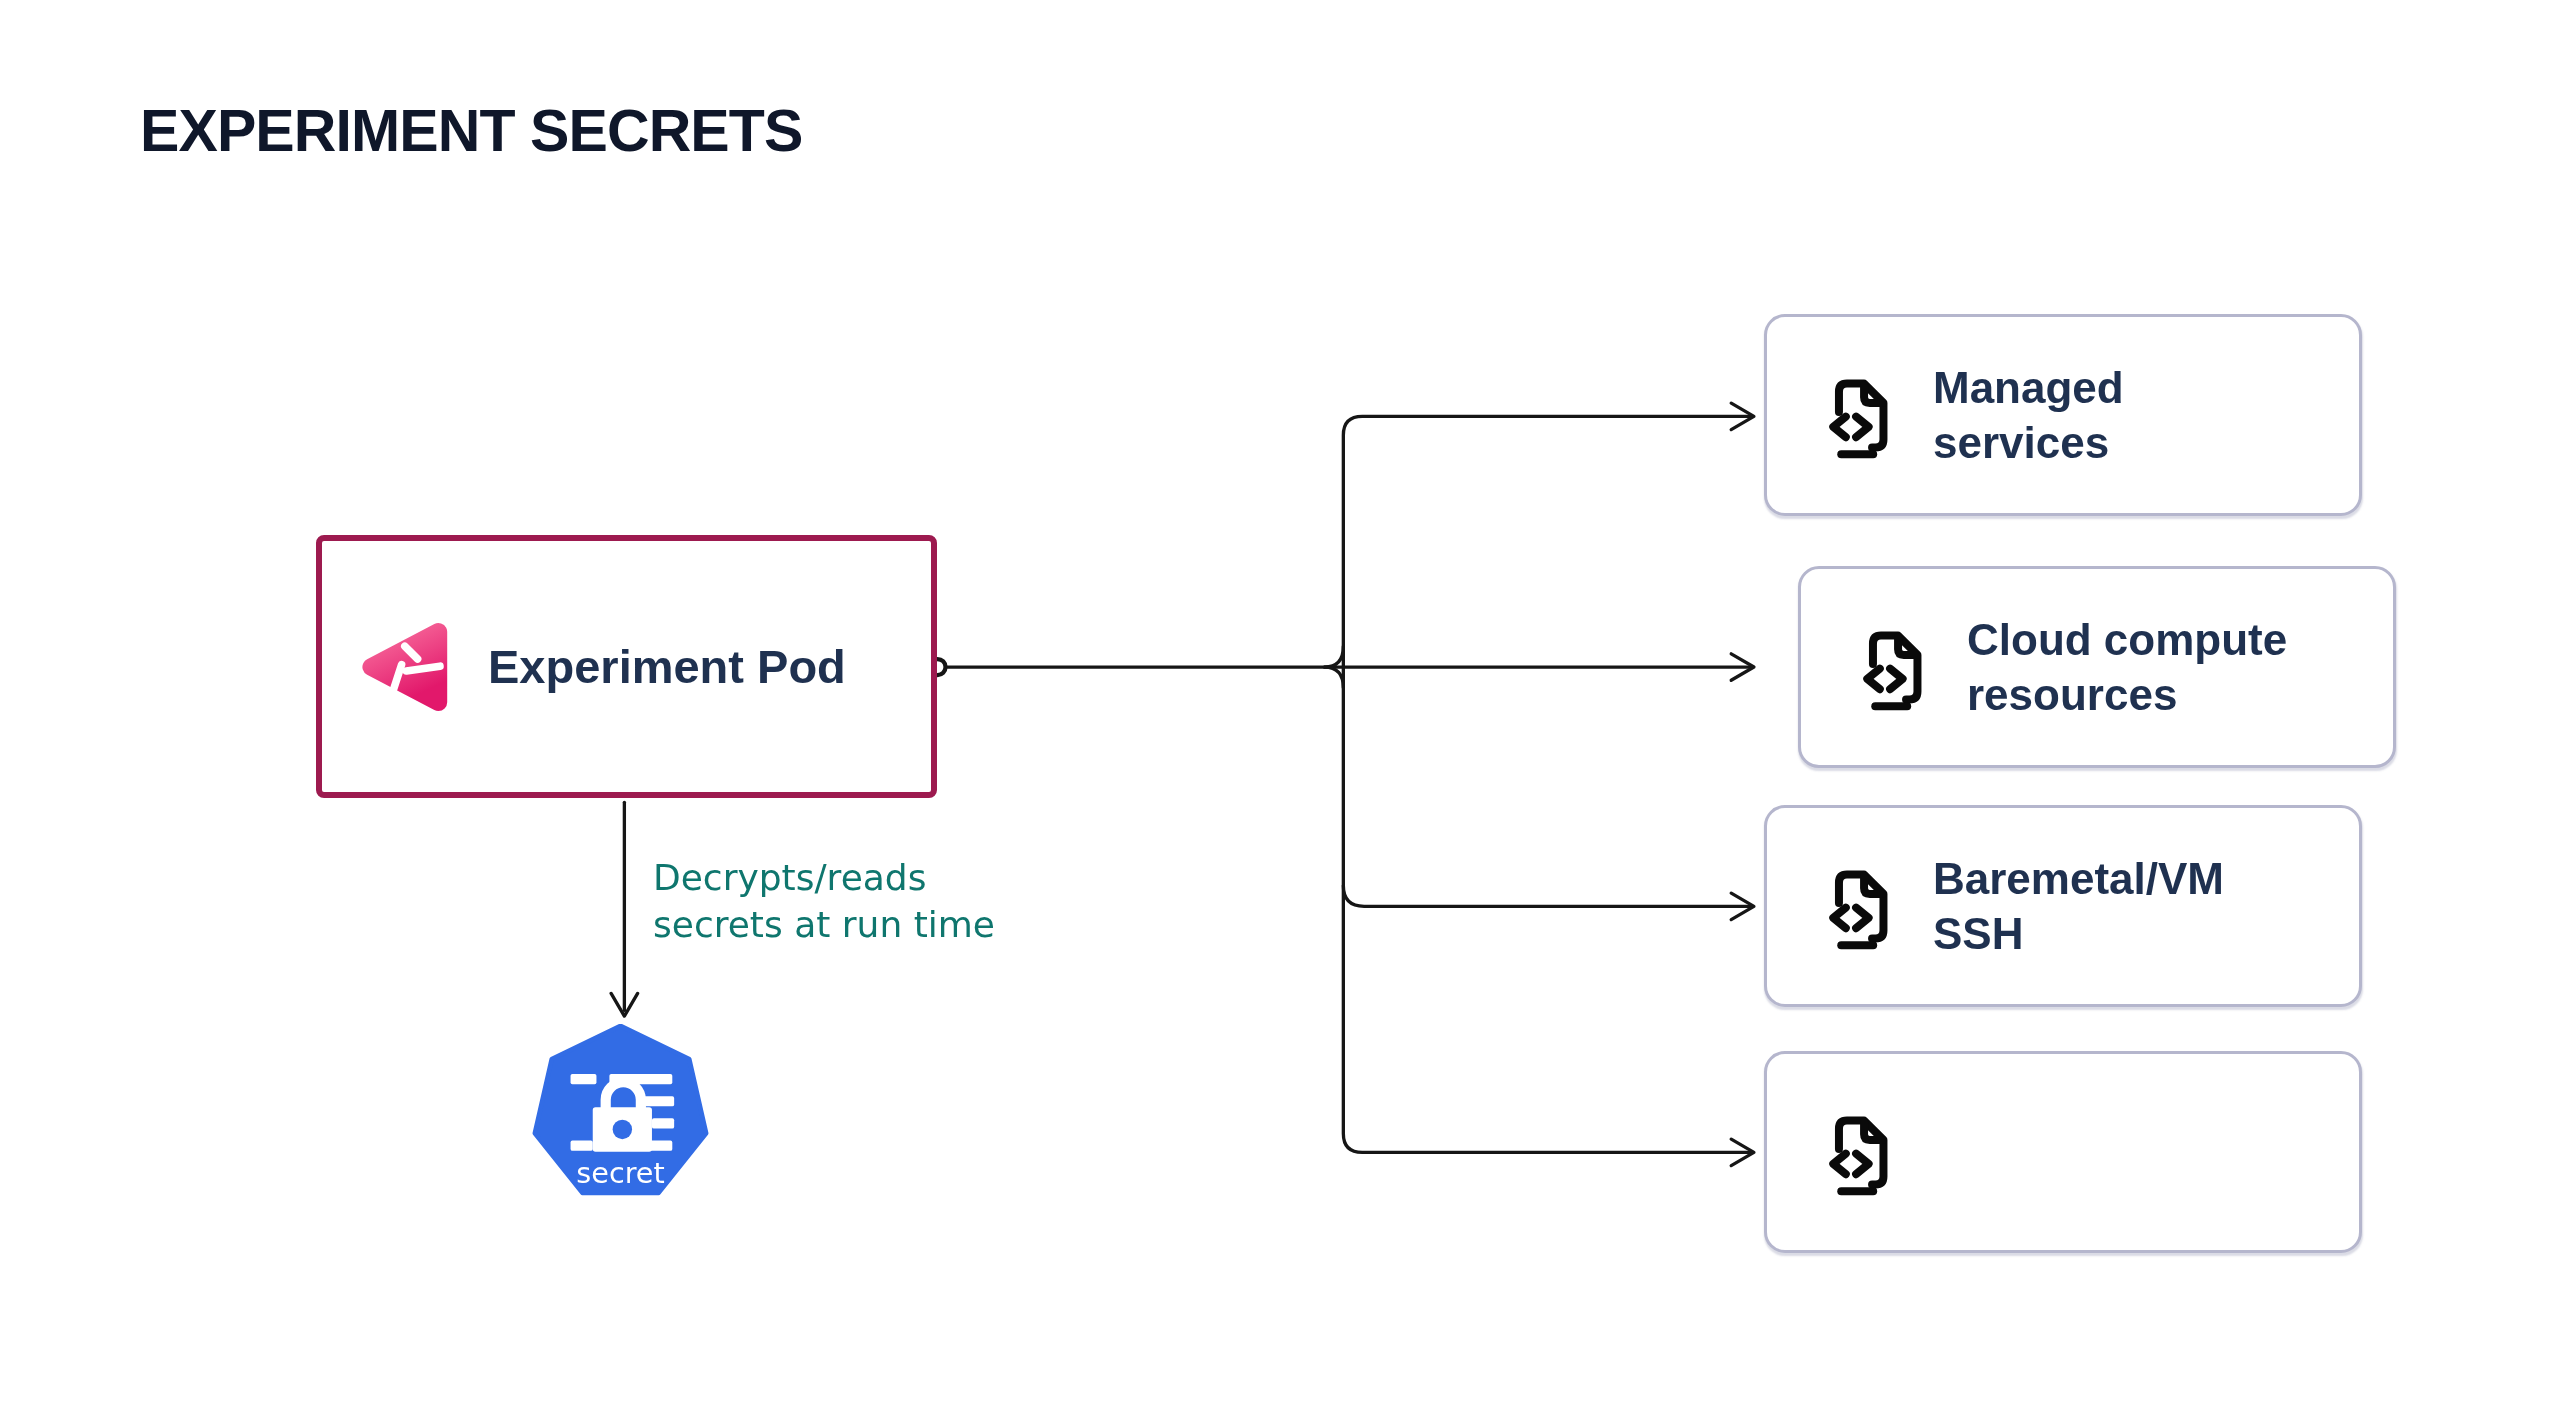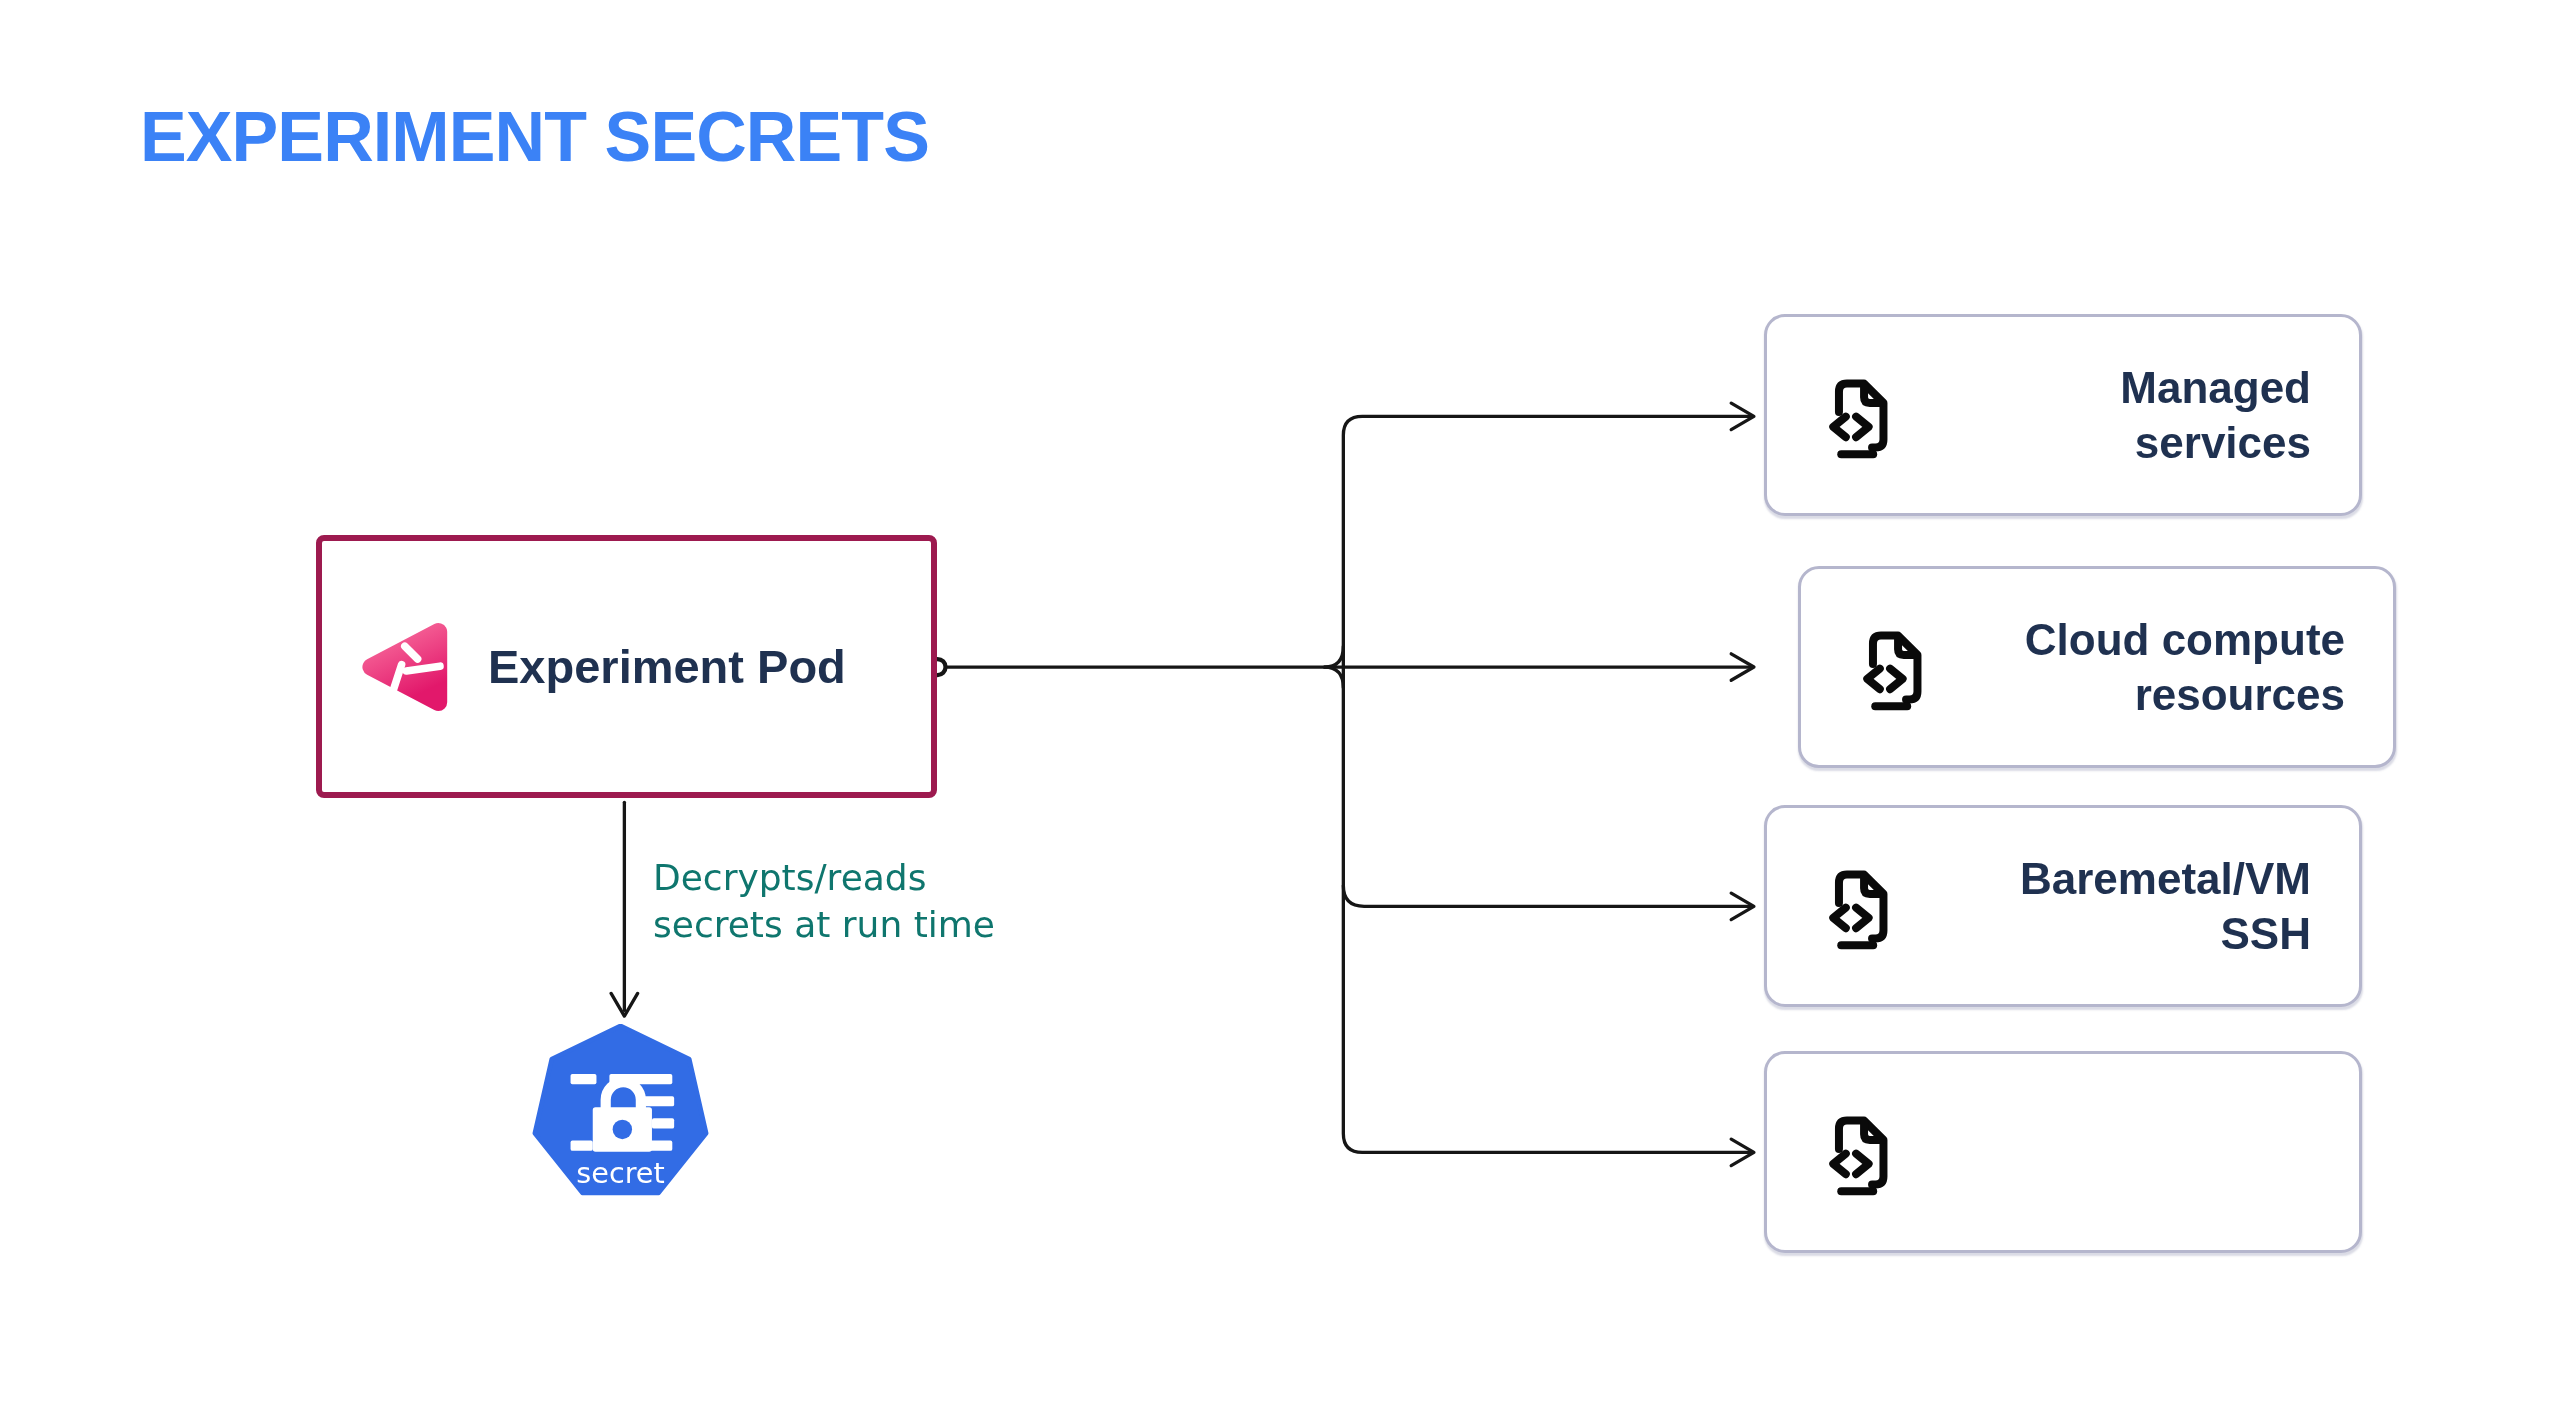--- a/index.html
+++ b/index.html
@@ -5,22 +5,22 @@
   html,body{margin:0;padding:0;background:#ffffff;}
   .stage{
     position:relative;
     width:2576px;height:1406px;
     background:#ffffff;
     font-family:"Liberation Sans", sans-serif;
     overflow:hidden;
   }
   .title{
     position:absolute;left:140px;top:102px;
-    font-size:70px;font-weight:700;letter-spacing:-0.9px;
-    color:#3b82f6;line-height:1;
+    font-size:59px;font-weight:700;letter-spacing:-0.9px;
+    color:#0f172a;line-height:1;
     font-family:"Liberation Sans", sans-serif;
     text-align:right;
   }
   
   .wires{position:absolute;left:0;top:0;width:2576px;height:1406px;}
 
   
   .pod{
     position:absolute;left:316px;top:535px;width:621px;height:263px;
     background:#ffffff;border:6.6px solid #9d1a4f;border-radius:8px;
@@ -41,21 +41,21 @@
   .caption span{display:block;}
 
   
   .secret-node{position:absolute;left:528px;top:1024px;width:185px;height:185px;}
 
   
   .target{
     position:absolute;left:1764px;width:598px;height:202px;
     background:#ffffff;border:3.8px solid #b5b6cd;border-radius:21px;
     box-sizing:border-box;box-shadow:0.9px 2.8px 1.9px rgba(150,152,180,0.35);
-    display:flex;align-items:center;padding-left:51px;text-align:right;
+    display:flex;align-items:center;padding-left:51px;
   }
   .target .ficon{width:83px;height:89px;flex:0 0 auto;}
   .target-label{
     margin-left:32px;max-width:378px;
     font-size:44px;line-height:1.26;font-weight:700;color:#1f3150;
   }
   .t1{top:314px;} .t2{top:566px;margin-left:34px;} .t3{top:805px;} .t4{top:1051px;}
 </style>
 </head>
 <body>

